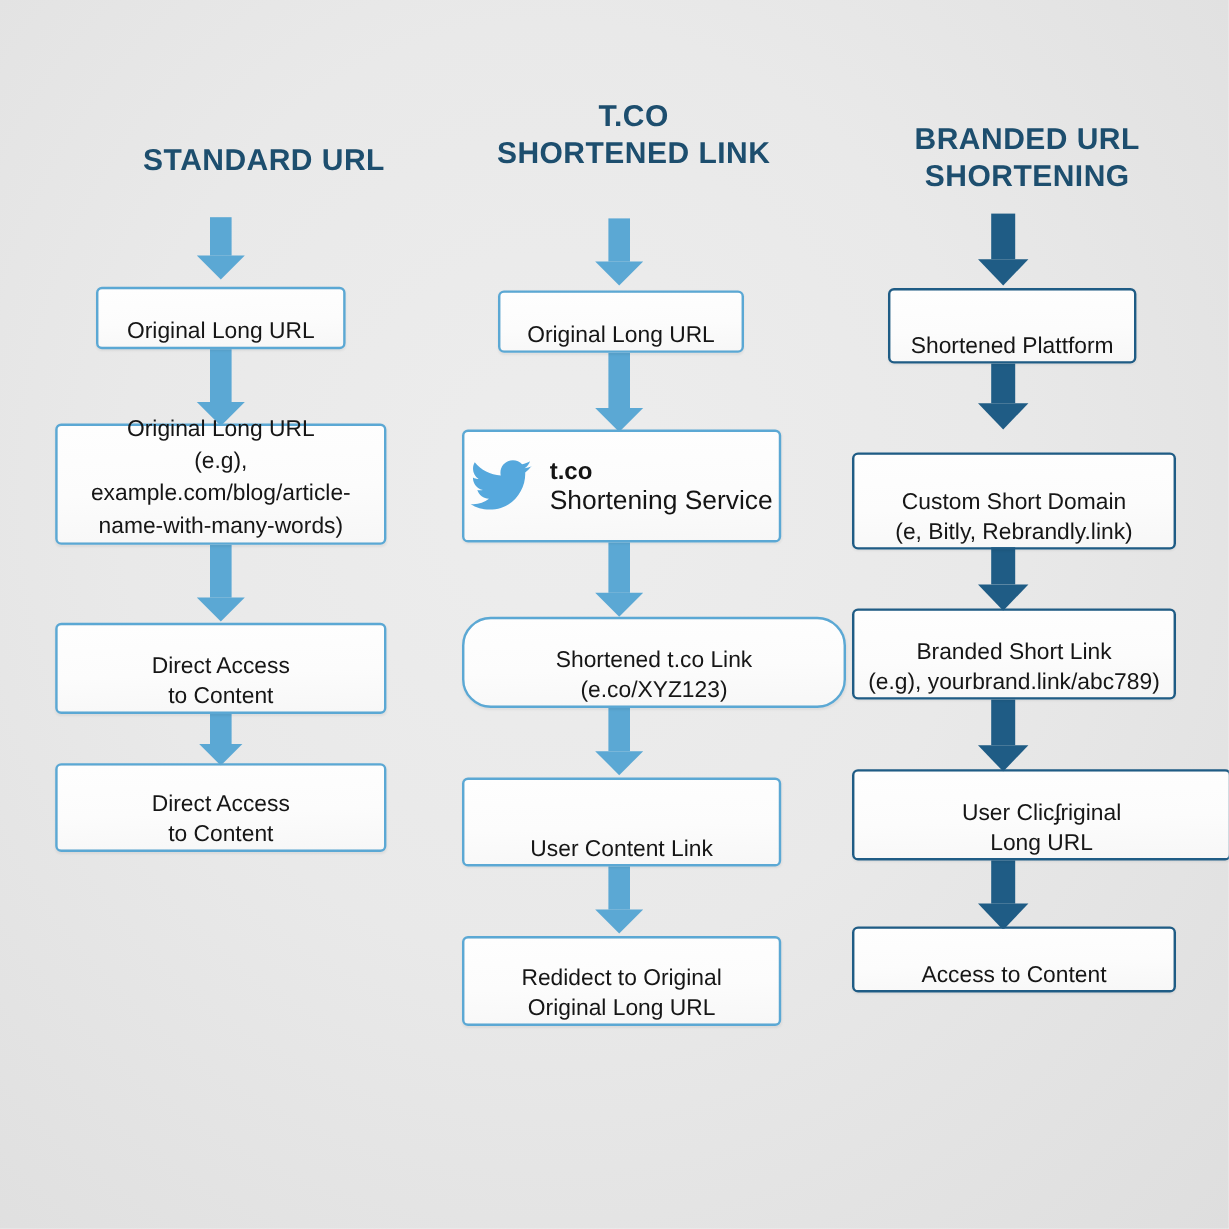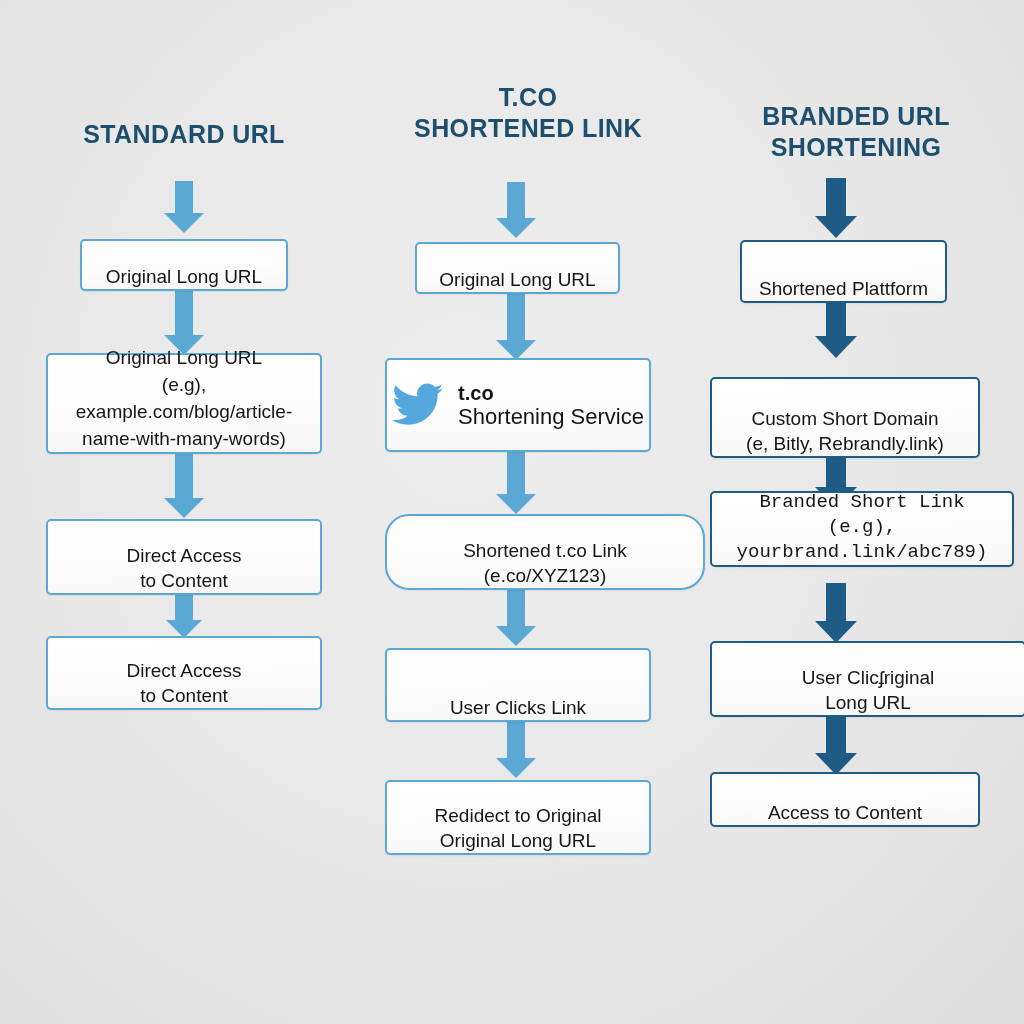--- a/index.html
+++ b/index.html
@@ -35,21 +35,21 @@
     position: absolute;
     left: 0;
     width: 100%;
     text-align: center;
     font-weight: bold;
     font-size: 25px;
     letter-spacing: 0.4px;
     line-height: 31px;
     color: #1d4e6e;
   }
-  .col-standard .col-title { top: 119px; }
+  .col-standard .col-title { top: 119px; padding-left: 36px; }
   .col-tco      .col-title { top: 82px; }
   .col-branded  .col-title { top: 101px; }
 
   
   .node {
     position: absolute;
     box-sizing: border-box;
     background: linear-gradient(178deg, #fefefe 0%, #fcfcfc 55%, #f7f7f7 100%);
     border-radius: 5px;
     display: flex;
@@ -213,21 +213,21 @@
       <span class="label" style="white-space:pre-line;">Shortened t.co Link
 (e.co/XYZ123)</span>
     </div>
 
     <div class="arrow" style="left:128px; top:590px; width:40px; height:56px;">
       <div class="shaft" style="width:18px; height:36px;"></div>
       <div class="head" style="border-left-width:20px; border-right-width:20px; border-top-width:20px;"></div>
     </div>
 
     <div class="node" style="left:17px; top:648px; width:266px; height:74px;">
-      <span class="label" style="white-space:pre-line;">User Clicks Link</span>
+      <span class="label" style="white-space:pre-line;">User Content Link</span>
     </div>
 
     <div class="arrow" style="left:128px; top:722px; width:40px; height:56px;">
       <div class="shaft" style="width:18px; height:36px;"></div>
       <div class="head" style="border-left-width:20px; border-right-width:20px; border-top-width:20px;"></div>
     </div>
 
     <div class="node" style="left:17px; top:780px; width:266px; height:75px;">
       <span class="label" style="white-space:pre-line;">Redidect to Original
 Original Long URL</span>
@@ -256,21 +256,21 @@
     <div class="node" style="left:22px; top:358px; width:270px; height:81px;margin-top:19px;">
       <span class="label" style="white-space:pre-line;">Custom Short Domain
 (e, Bitly, Rebrandly.link)</span>
     </div>
 
     <div class="arrow" style="left:127px; top:441px; width:42px; height:68px;">
       <div class="shaft" style="width:20px; height:46px;"></div>
       <div class="head" style="border-left-width:21px; border-right-width:21px; border-top-width:22px;"></div>
     </div>
 
-    <div class="node" style="left:22px; top:491px; width:304px; height:76px;font-family:Liberation Mono, monospace;">
+    <div class="node" style="left:22px; top:507px; width:270px; height:76px;">
       <span class="label" style="white-space:pre-line;">Branded Short Link
 (e.g), yourbrand.link/abc789)</span>
     </div>
 
     <div class="arrow" style="left:127px; top:583px; width:42px; height:60px;">
       <div class="shaft" style="width:20px; height:38px;"></div>
       <div class="head" style="border-left-width:21px; border-right-width:21px; border-top-width:22px;"></div>
     </div>
 
     <div class="node" style="left:22px; top:641px; width:316px; height:76px;">

